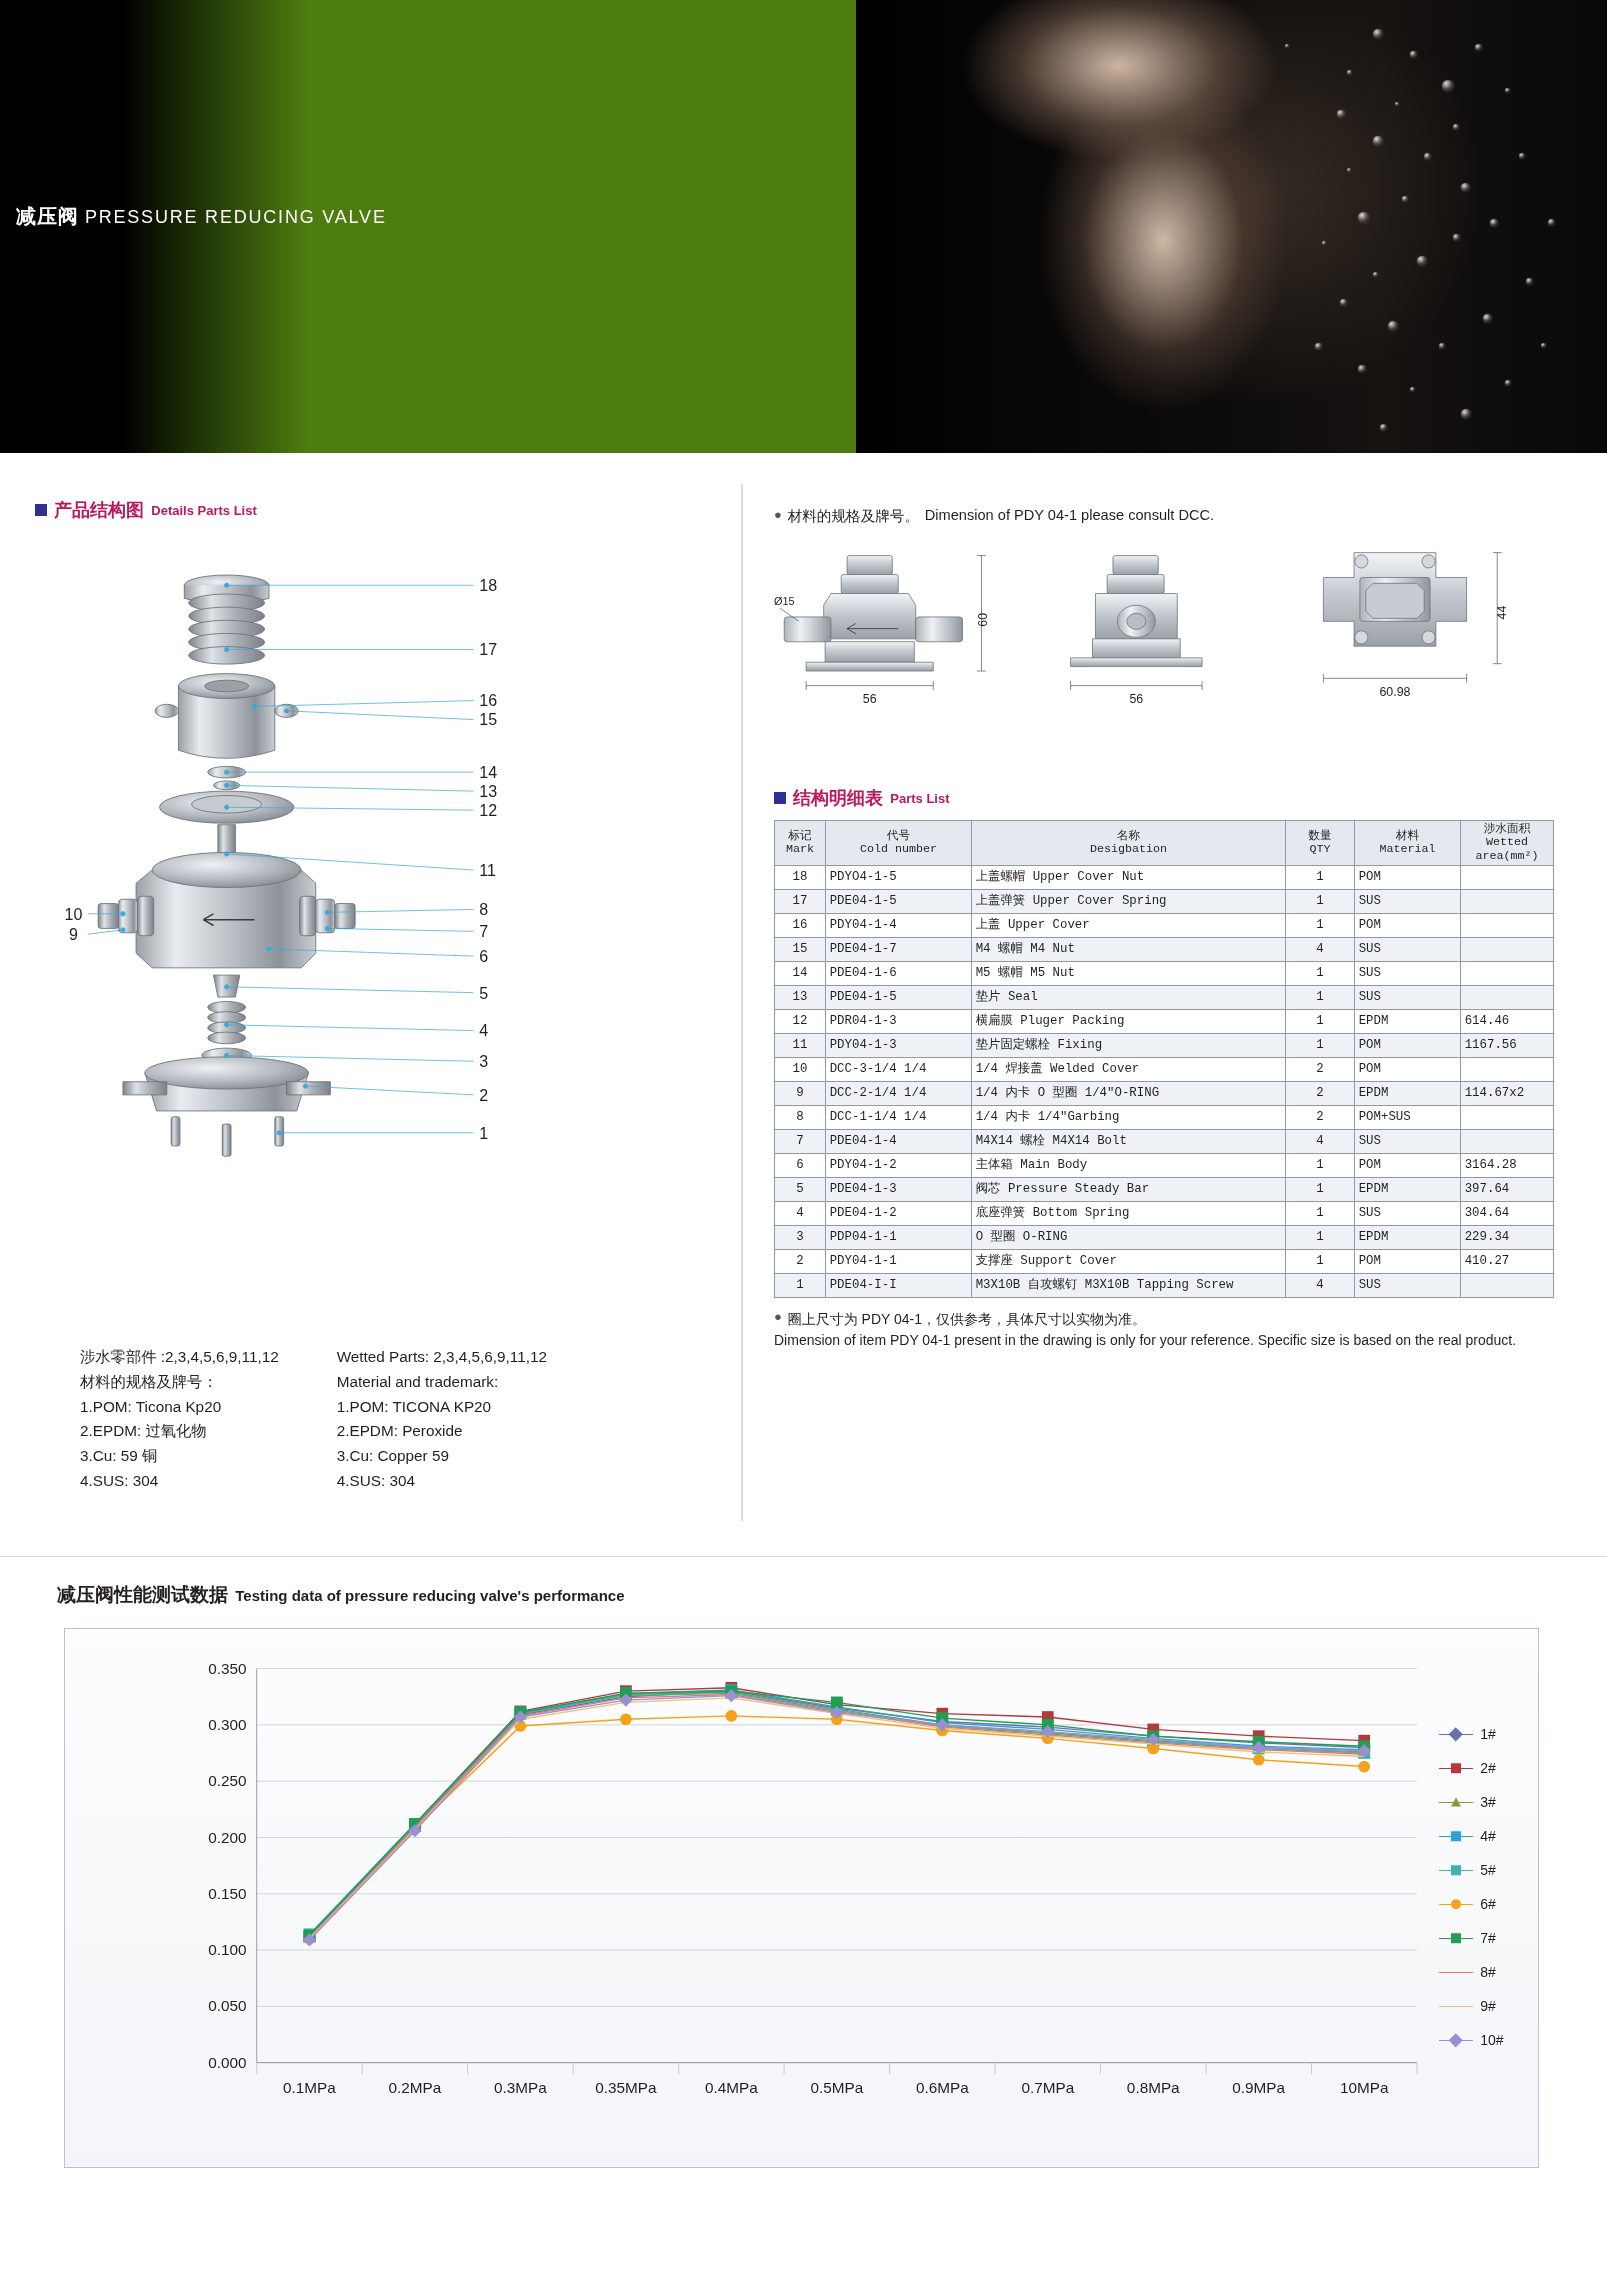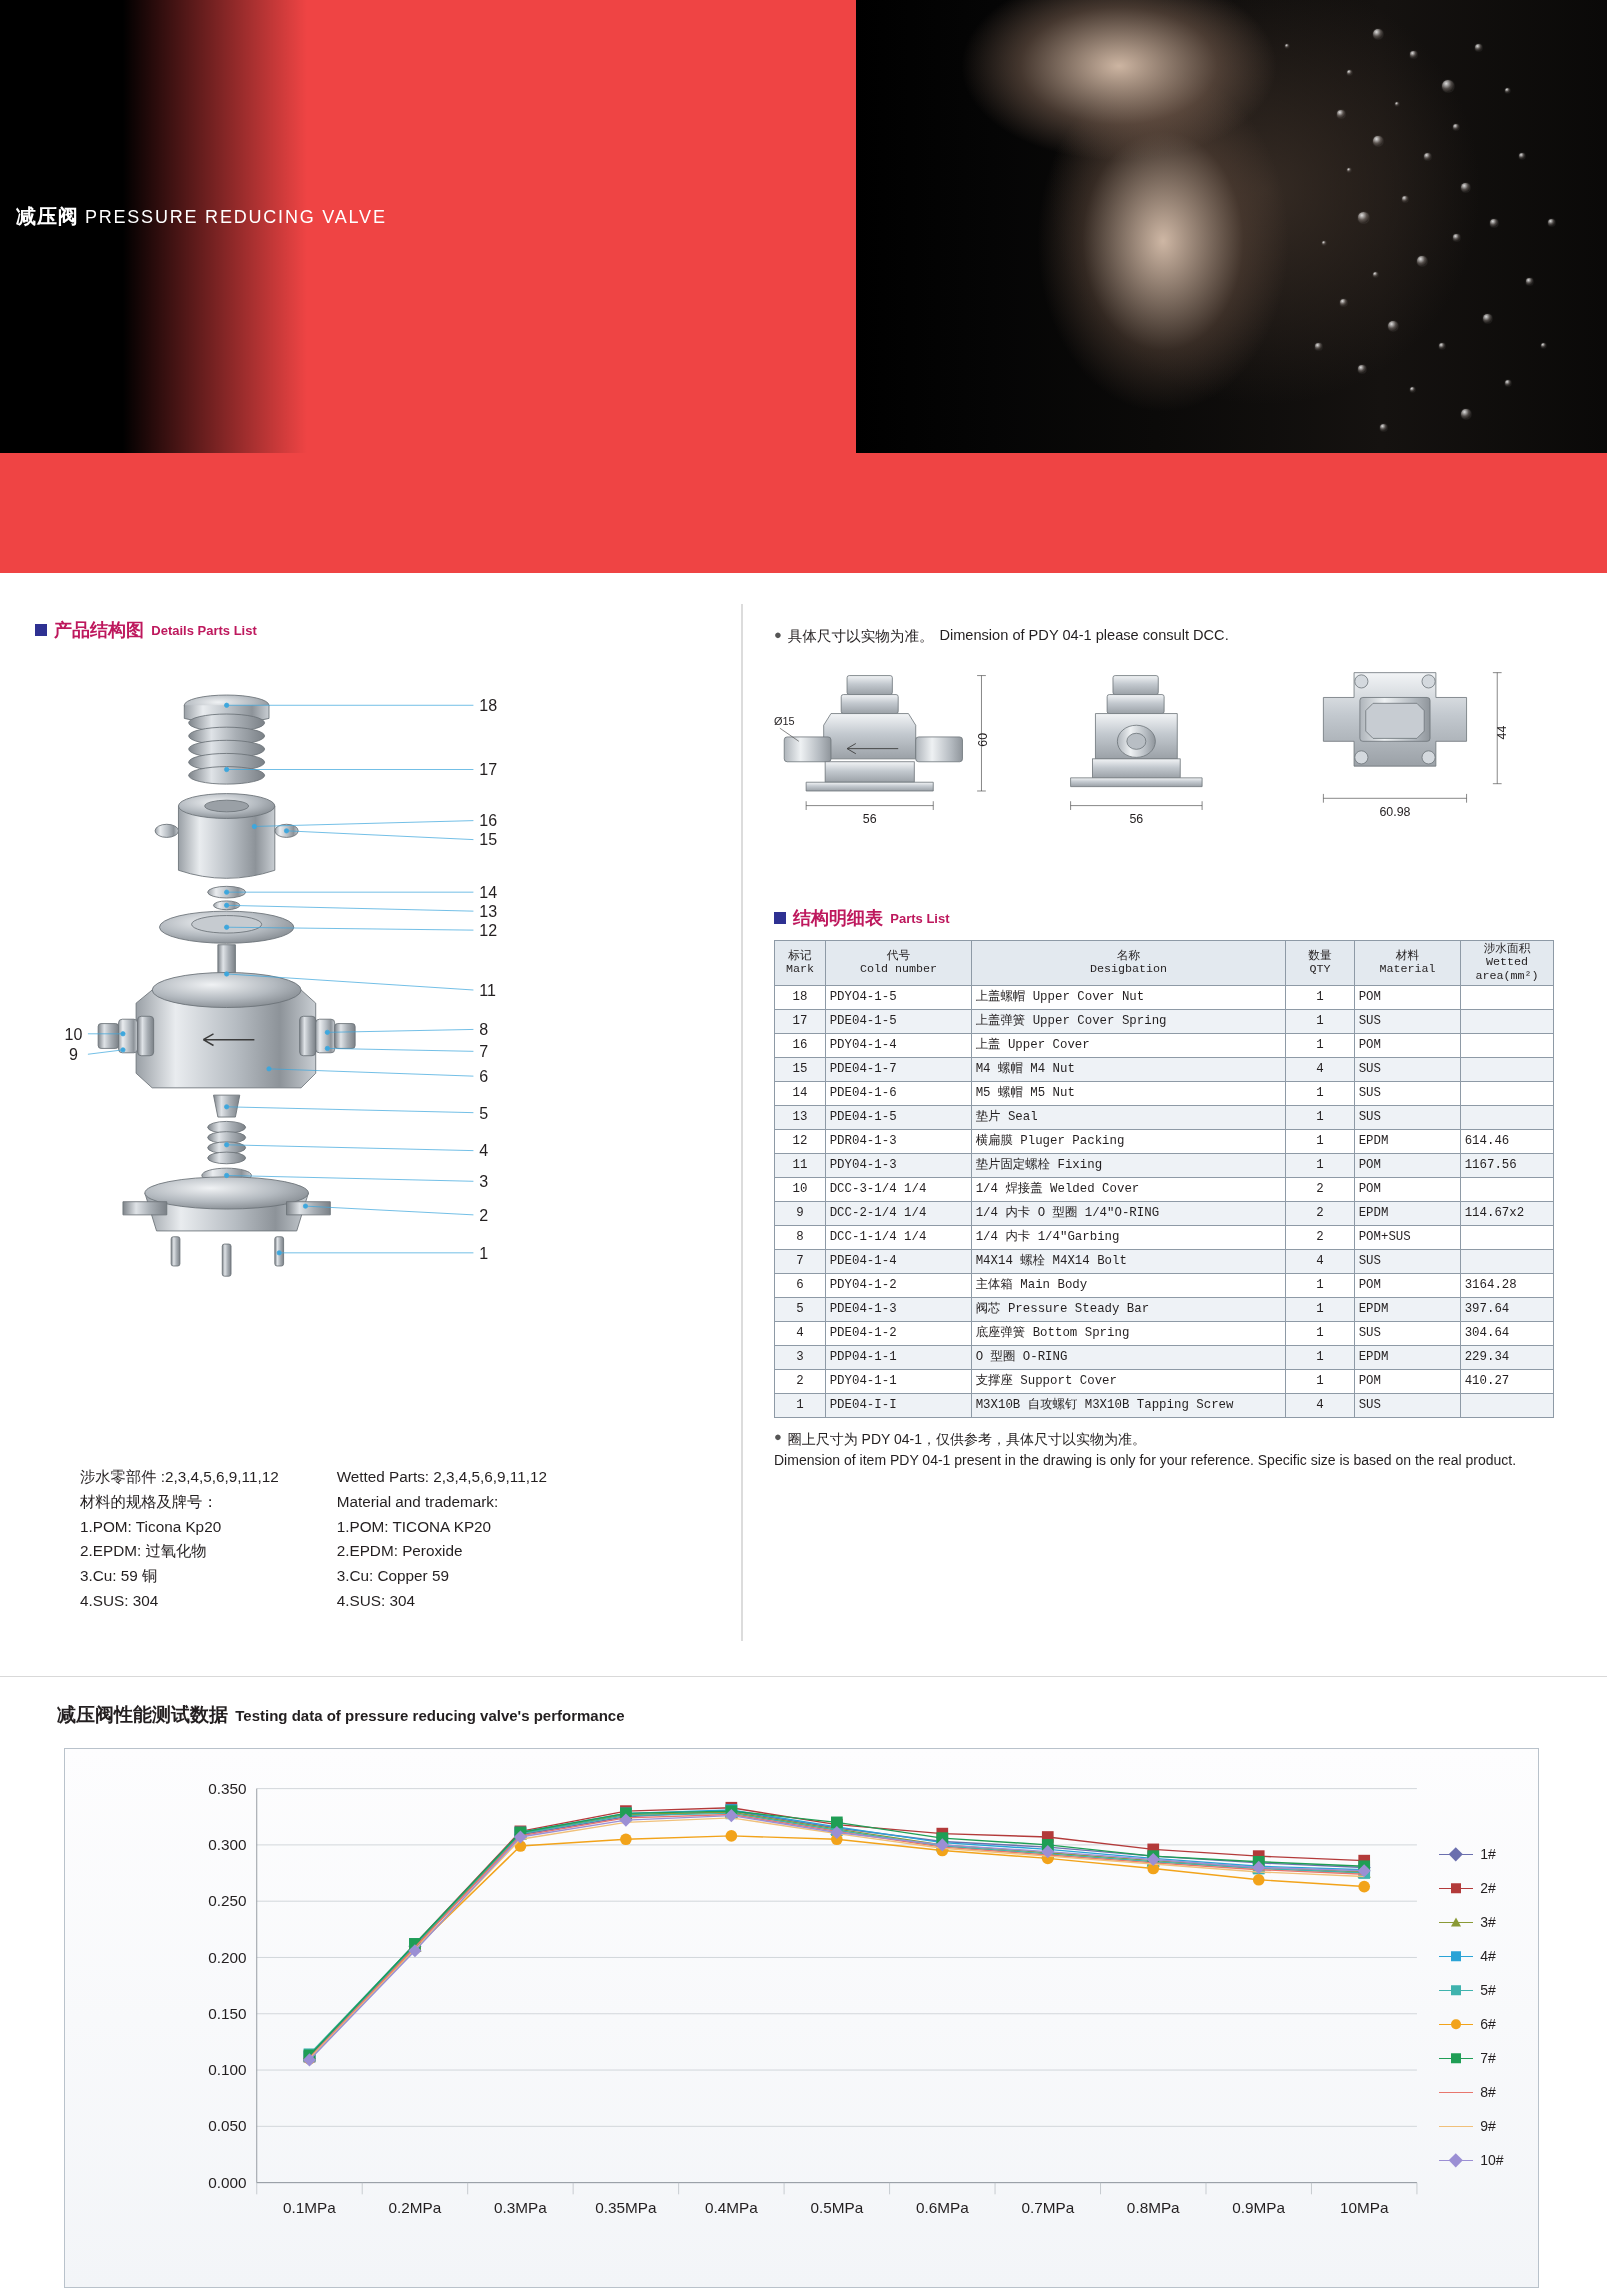--- a/index.html
+++ b/index.html
@@ -11,22 +11,22 @@
     font-family: "Liberation Sans", sans-serif;
     color: #231f20;
     position: relative;
     overflow: hidden;
   }
 
   
   .hero {
     position: relative;
     width: 1608px;
-    height: 573px;
-    background: #ef4444;
+    height: 453px;
+    background: #4d7c0f;
     overflow: hidden;
   }
   .hero-photo {
     position: absolute;
     right: 0; top: 0;
     width: 752px; height: 453px;
     background:
       radial-gradient(ellipse 219px 131px at 263px 66px, rgba(215,190,170,0.95) 0%, rgba(120,95,80,0.55) 45%, rgba(0,0,0,0) 72%),
       radial-gradient(ellipse 161px 219px at 307px 241px, rgba(225,200,180,0.9) 0%, rgba(90,70,58,0.5) 50%, rgba(0,0,0,0) 78%),
       radial-gradient(ellipse 307px 307px at 409px 190px, rgba(60,48,40,0.85) 0%, rgba(0,0,0,0) 70%),
@@ -381,21 +381,21 @@
 2.EPDM: Peroxide
 3.Cu: Copper 59
 4.SUS: 304</div>
       </div>
     </div>
 
     <div class="right-col">
 
       <div class="dim-note">
         <span class="bullet">●</span>
-        <span>具体尺寸以实物为准。</span>
+        <span>材料的规格及牌号。</span>
         <span>Dimension of PDY 04-1 please consult DCC.</span>
       </div>
 
       <div class="dims-figure">
         <svg width="789" height="234" viewBox="0 0 1080 320">
           <defs>
             <linearGradient id="dg" x1="0" y1="0" x2="0" y2="1">
               <stop offset="0%" stop-color="#f2f4f6"></stop>
               <stop offset="45%" stop-color="#c3c9cf"></stop>
               <stop offset="100%" stop-color="#9ba1a7"></stop>

